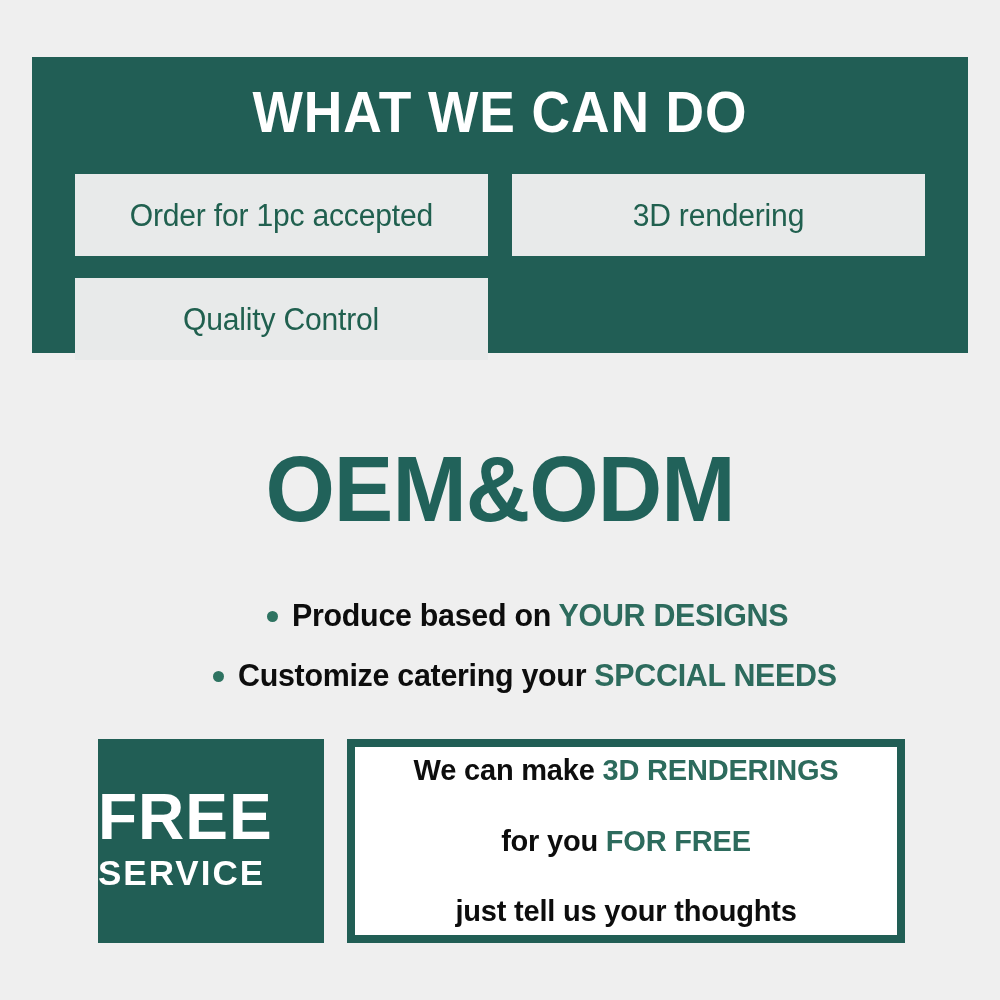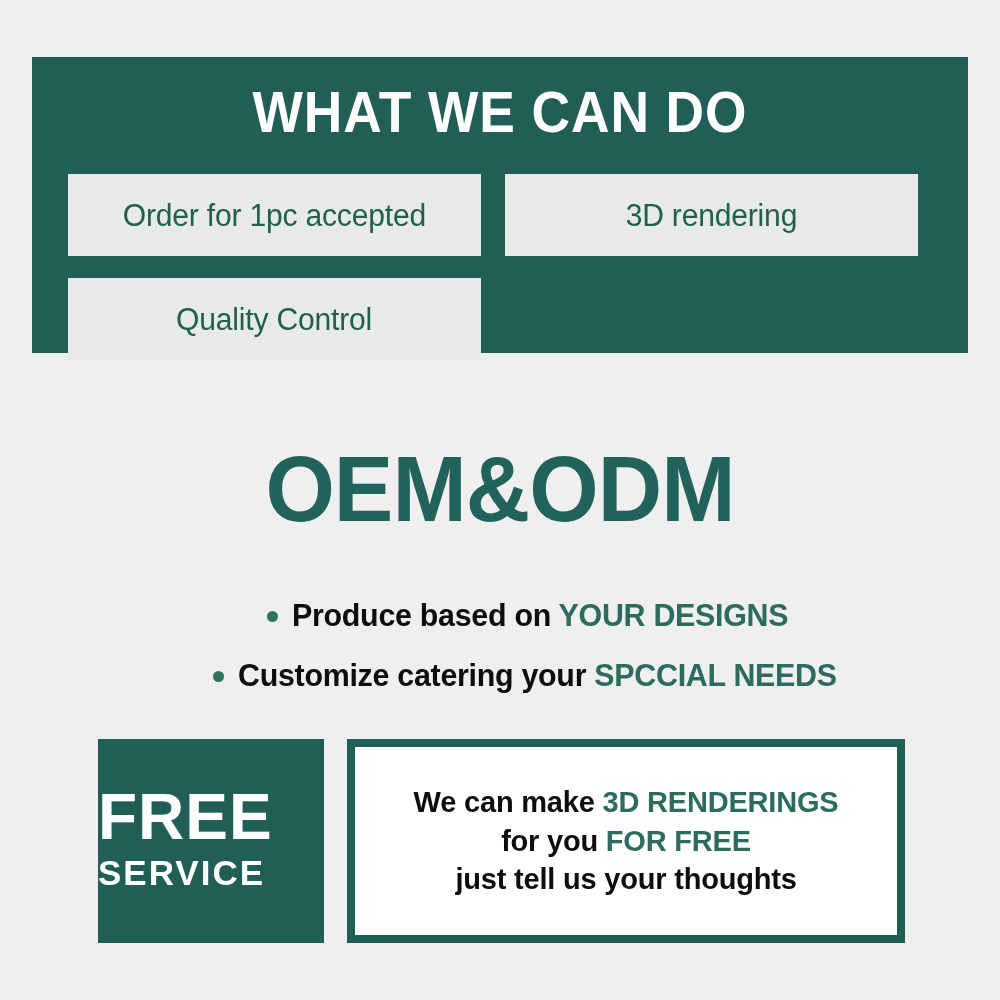--- a/index.html
+++ b/index.html
@@ -38,21 +38,21 @@
     letter-spacing: 1px;
     line-height: 1;
     font-family: "Liberation Sans Narrow", "Liberation Sans", sans-serif;
     transform: scaleX(0.92);
     transform-origin: center top;
     white-space: nowrap;
   }
 
   .feature-grid {
     position: absolute;
-    left: 36px;
+    left: 43px;
     top: 117px;
     width: 850px;
     display: grid;
     grid-template-columns: 413px 413px;
     grid-template-rows: 82px 82px;
     column-gap: 24px;
     row-gap: 22px;
   }
 
   .feature-box {
@@ -161,20 +161,21 @@
     top: 739px;
     width: 558px;
     height: 204px;
     background: #ffffff;
     border: 8px solid #215e55;
     box-sizing: border-box;
     display: flex;
     flex-direction: column;
     align-items: center;
     justify-content: center;
+    gap: 32px;
   }
   .note-line {
     font-size: 29px;
     font-weight: 700;
     color: #0d0d0d;
     line-height: 1.33;
     white-space: nowrap;
     letter-spacing: -0.2px;
   }
   .note-line .hl {

